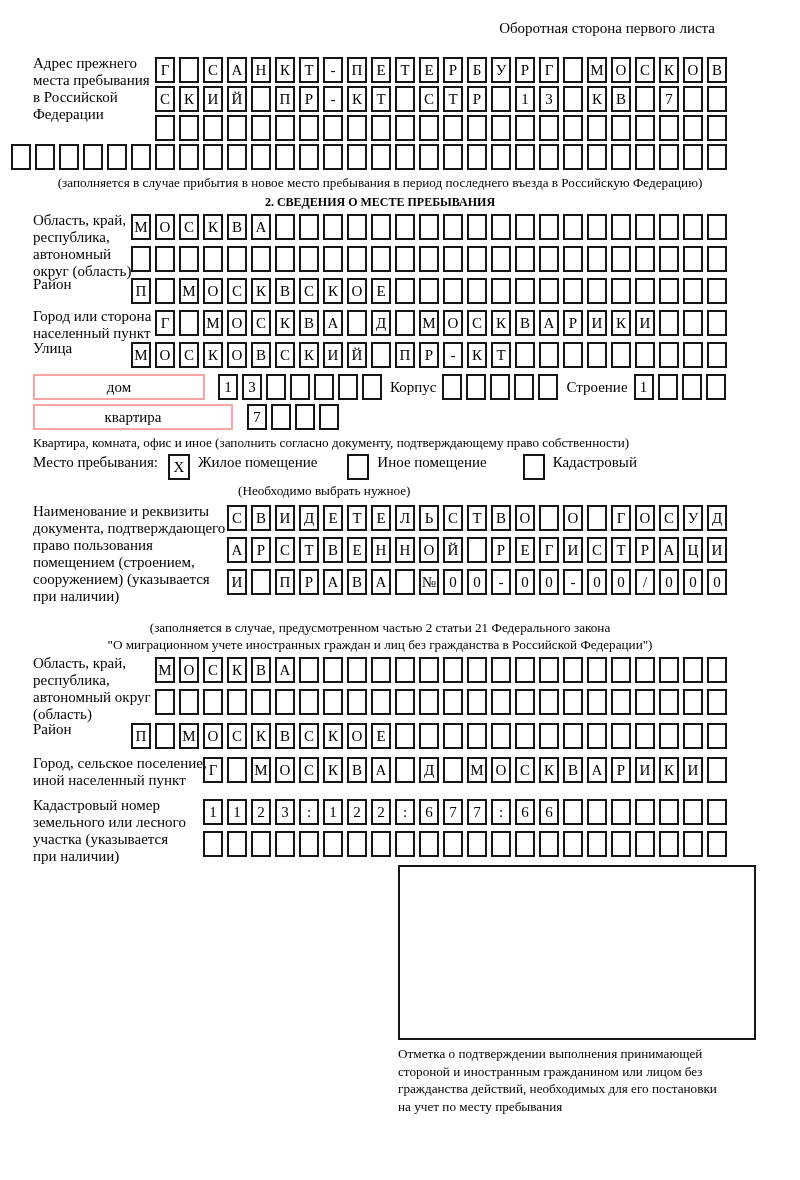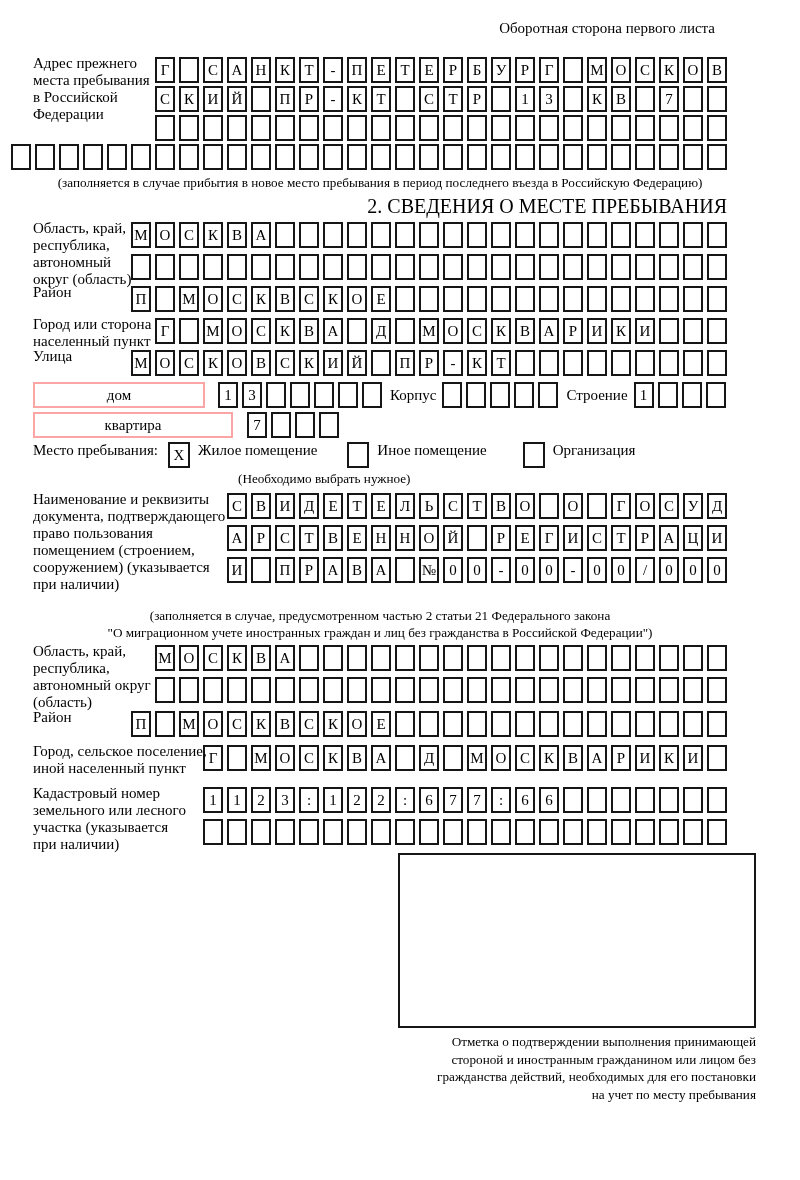--- a/index.html
+++ b/index.html
@@ -10,38 +10,38 @@
   .flabel{position:absolute;left:0;top:-2px;font-size:15px;line-height:17px;white-space:pre-line;}
   .fgrid{margin-left:auto;}
   .grid-row{display:flex;justify-content:flex-end;}
   .fgrid .grid-row + .grid-row{margin-top:6px;}
   .addr .fgrid .grid-row + .grid-row{margin-top:3px;}
   .cell{box-sizing:border-box;flex:0 0 20px;width:20px;height:26px;border:2px solid #161616;margin-left:4px;
         display:flex;align-items:center;justify-content:center;font-size:15px;}
   .full-row{margin-top:3px;margin-bottom:4px;}
   .note{font-size:13.2px;line-height:17px;}
   .center{text-align:center;}
-  .sec-title{font-weight:normal;font-size:20px;text-align:right;margin:2px 0 4px 0;}
+  .sec-title{font-weight:bold;font-size:12px;text-align:center;margin:2px 0 4px 0;}
   .mb3{margin-bottom:3px}.mb4{margin-bottom:4px}.mb6{margin-bottom:6px}.mb8{margin-bottom:8px}.mb16{margin-bottom:16px}.mb24{margin-bottom:24px}
   .inline-row{display:flex;align-items:flex-start;margin-bottom:4px;}
   .widebox{box-sizing:border-box;height:26px;border:2px solid #fca5a5;display:flex;align-items:center;justify-content:center;font-size:15px;flex:0 0 auto;}
   .house-box{width:172px;margin-right:9px;}
   .apt-box{width:200px;margin-right:10px;}
   .inline-grid{display:flex;flex:0 0 auto;}
   .inline-label{font-size:15px;line-height:26px;margin:0 2px 0 8px;flex:0 0 auto;}
   .stayrow{display:flex;align-items:flex-start;font-size:15px;margin-bottom:2px;}
   .checkbox{box-sizing:border-box;flex:0 0 22px;width:22px;height:26px;border:2px solid #161616;display:flex;align-items:center;justify-content:center;font-size:15px;}
   .stay-label{margin-right:10px;}
   .opt{margin-left:8px;}
   .gap1{margin-left:30px;} .gap3{margin-left:36px;}
   .stay-note{margin-left:205px;margin-bottom:6px;}
   .fact-note{white-space:pre-line;text-align:center;margin-bottom:4px;}
   .stamp-col{width:358px;margin-left:365px;}
   .stamp-box{box-sizing:border-box;width:358px;height:175px;border:2px solid #161616;margin-bottom:5px;}
-  .stamp-caption{font-size:13.2px;line-height:17.5px;text-align:right;white-space:pre-line;}
+  .stamp-caption{font-size:13.2px;line-height:17.5px;text-align:left;white-space:pre-line;}
 </style>
 </head>
 <body>
 
 <div class="page">
 
   <div class="page-title">Оборотная сторона первого листа</div>
 
   <div class="frow addr">
     <div class="flabel">Адрес прежнего
@@ -357,29 +357,30 @@
 
   <div class="inline-row">
     <div class="widebox apt-box">квартира</div>
     <div class="inline-grid">
         <span class="cell">7</span>
         <span class="cell"></span>
         <span class="cell"></span>
         <span class="cell"></span>
       </div>
   </div>
+  <div class="note mb3">Квартира, комната, офис и иное (заполнить согласно документу, подтверждающему право собственности)</div>
 
   <div class="stayrow">
     <span class="stay-label">Место пребывания:</span>
     <span class="checkbox">X</span>
     <span class="opt">Жилое помещение</span>
     <span class="checkbox gap1"></span>
     <span class="opt">Иное помещение</span>
     <span class="checkbox gap3"></span>
-    <span class="opt">Организация</span>
+    <span class="opt">Кадастровый</span>
   </div>
   <div class="note stay-note">(Необходимо выбрать нужное)</div>
 
   <div class="frow mb24">
     <div class="flabel">Наименование и реквизиты
 документа, подтверждающего
 право пользования
 помещением (строением,
 сооружением) (указывается
 при наличии)</div>

